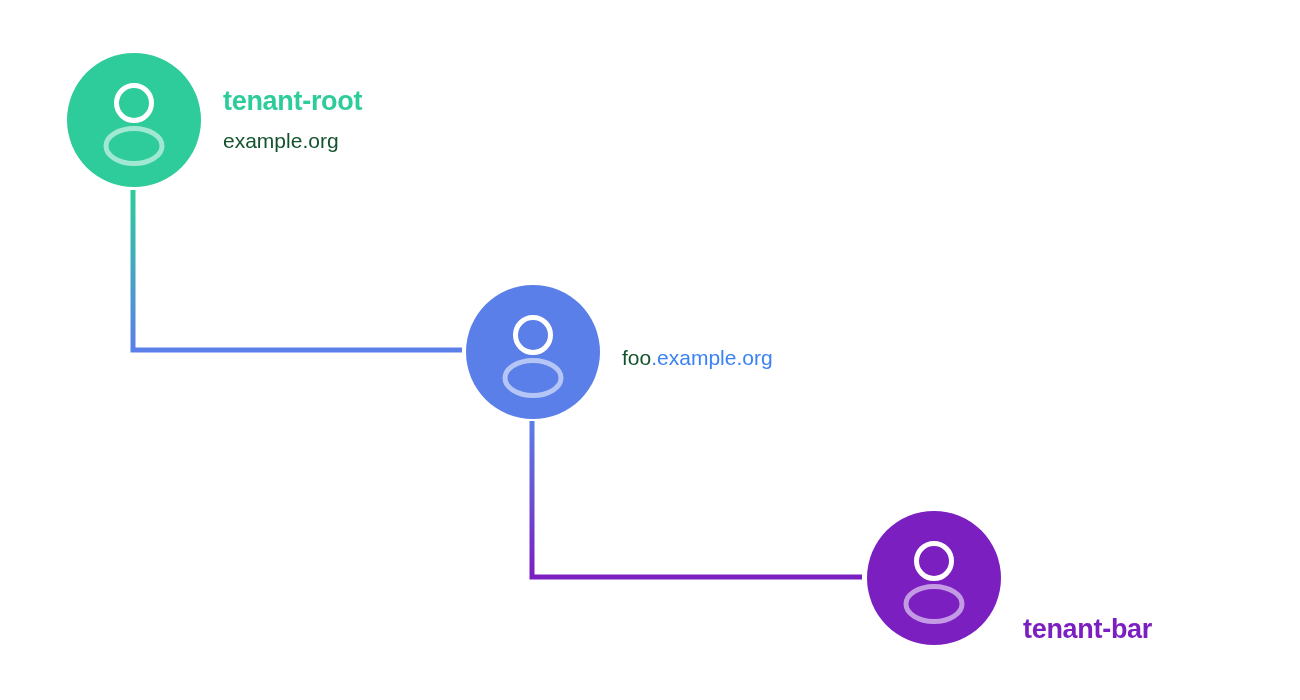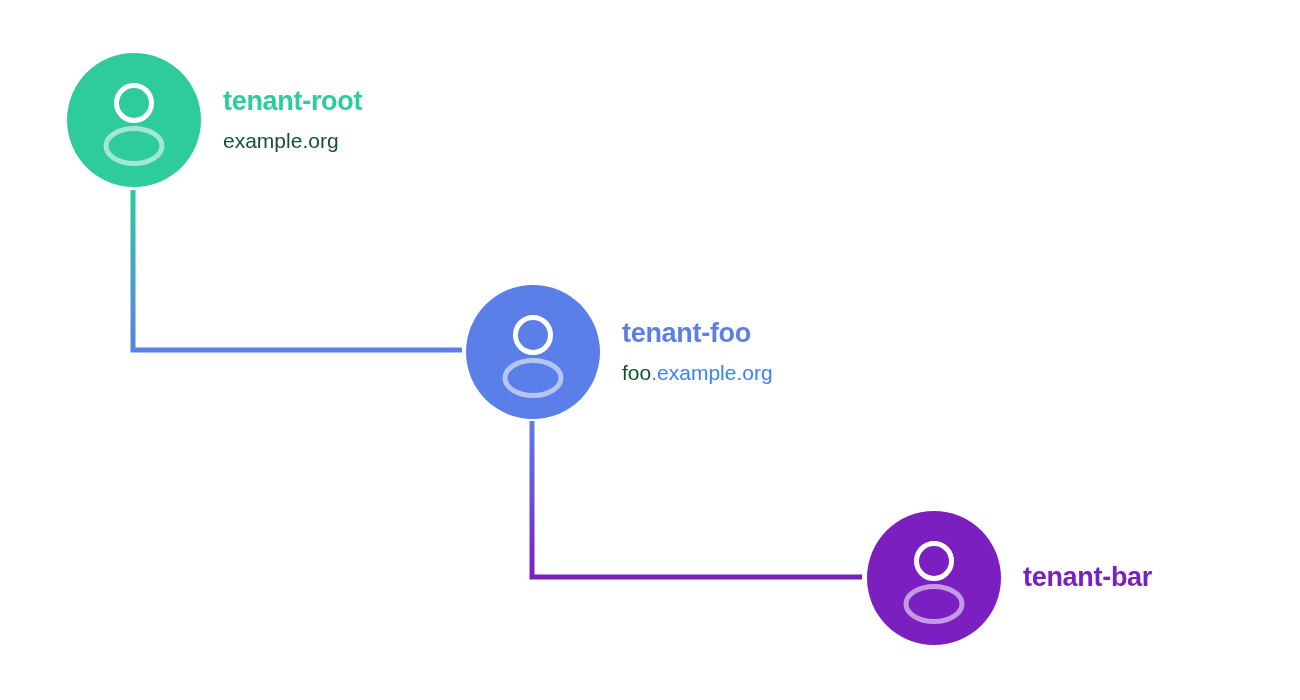--- a/index.html
+++ b/index.html
@@ -124,26 +124,25 @@
   </div>
 
   <div class="node" style="left:466px; top:285px;">
     <div class="node-avatar" style="background:#5B7FE8;">
       <svg viewBox="0 0 134 134">
         <circle cx="67" cy="50" r="17.5" fill="none" stroke="#ffffff" stroke-width="5"></circle>
         <ellipse cx="67" cy="93" rx="28" ry="17.5" fill="none" stroke="#ffffff" stroke-opacity="0.55" stroke-width="5"></ellipse>
       </svg>
     </div>
     <div class="node-text">
-      <div class="node-title" style="color:#5B7FE8;">tenant-foo</div>
       <div class="node-domain"><span class="domain-self">foo</span><span class="domain-parent">.example.org</span></div>
     </div>
   </div>
 
-  <div class="node" style="left:867px; top:511px;">
+  <div class="node" style="left:867px; top:511px;align-items:flex-end;">
     <div class="node-avatar" style="background:#7B1FC0;">
       <svg viewBox="0 0 134 134">
         <circle cx="67" cy="50" r="17.5" fill="none" stroke="#ffffff" stroke-width="5"></circle>
         <ellipse cx="67" cy="93" rx="28" ry="17.5" fill="none" stroke="#ffffff" stroke-opacity="0.55" stroke-width="5"></ellipse>
       </svg>
     </div>
     <div class="node-text">
       <div class="node-title" style="color:#7B1FC0;">tenant-bar</div>
     </div>
   </div>

